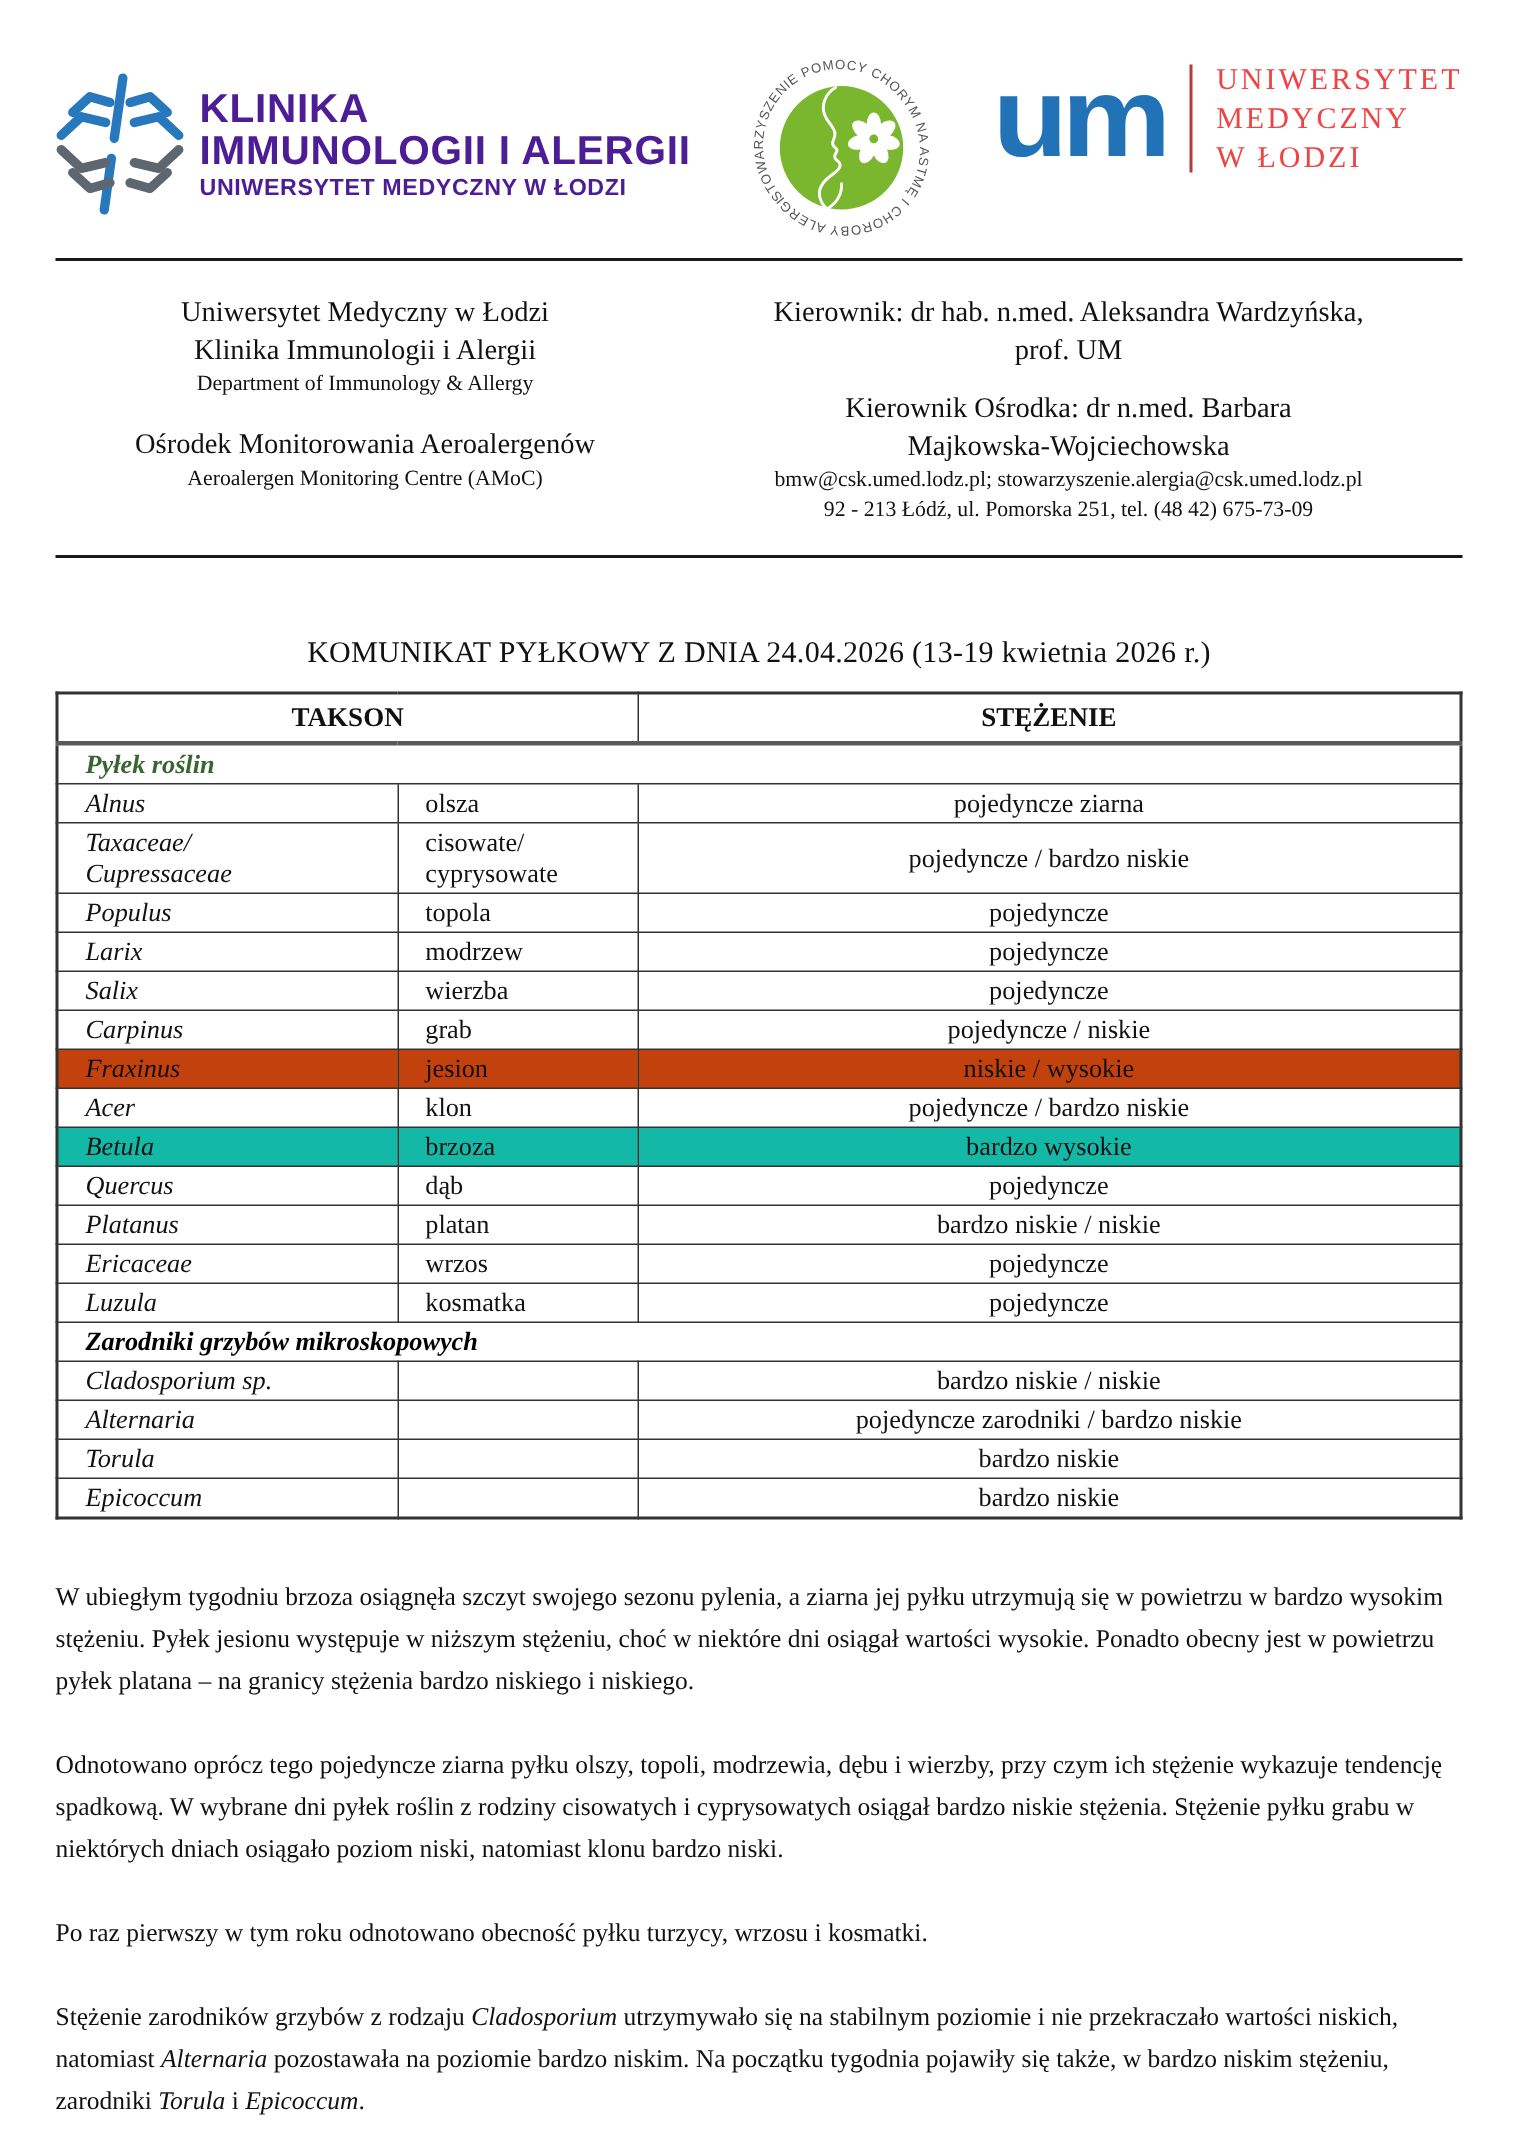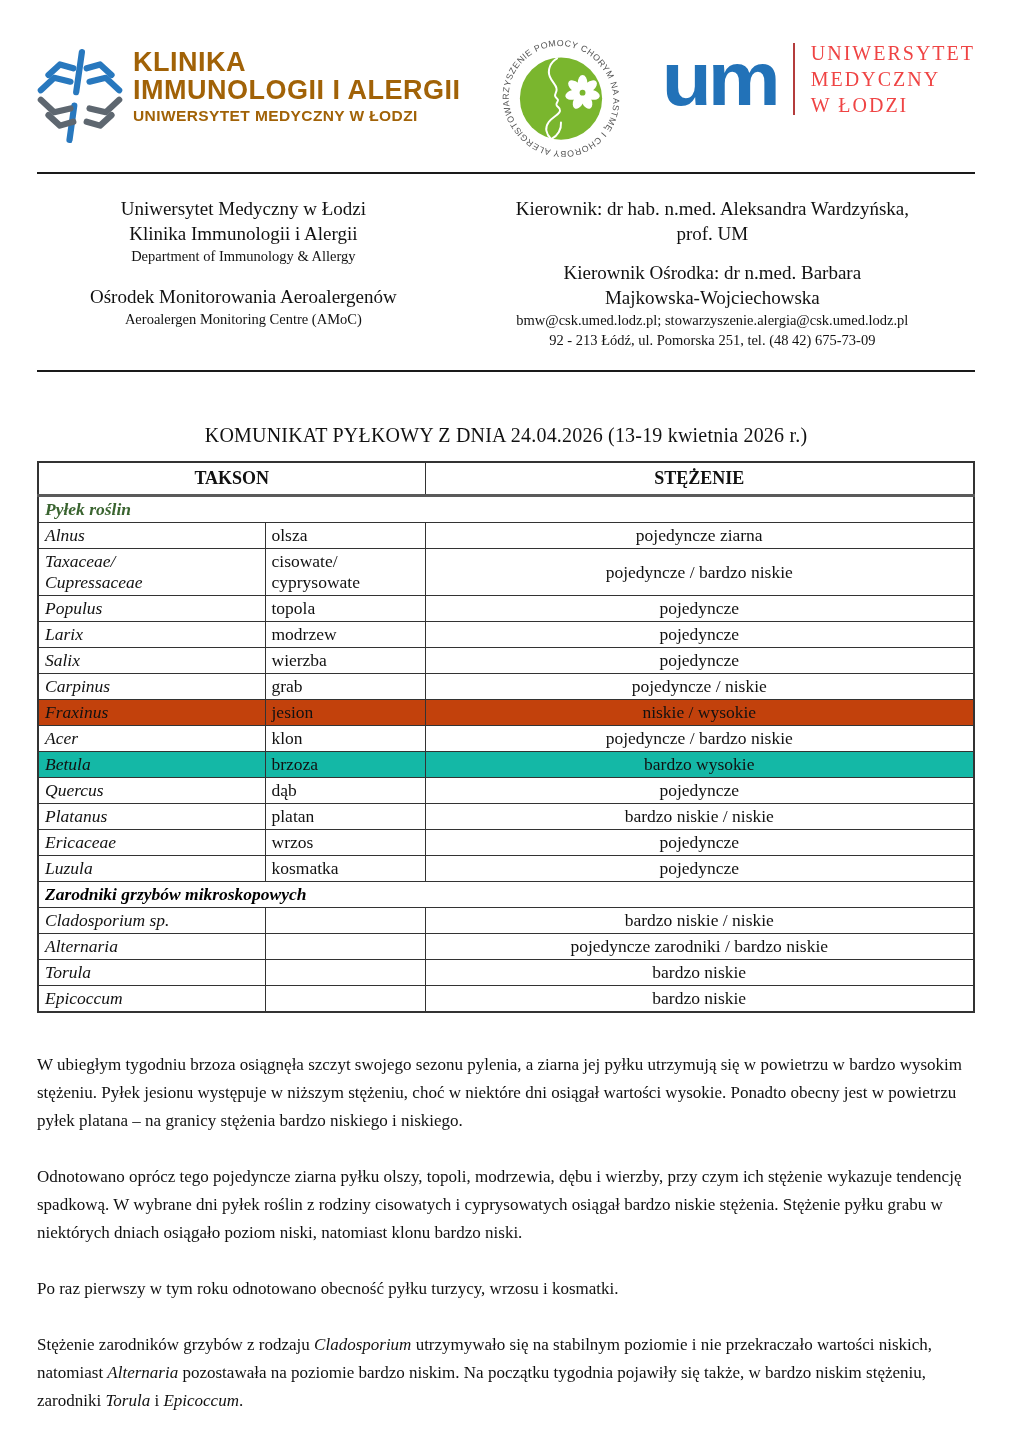--- a/index.html
+++ b/index.html
@@ -5,21 +5,21 @@
   html,body { margin:0; padding:0; background:#ffffff; }
   .page {
     position:relative; width:1012px; min-height:1433px;
     box-sizing:border-box; padding:28px 37px 40px 37px;
     background:#fff; color:#111;
     font-family:"Liberation Serif", serif;
   }
   
   .logos-row { display:flex; justify-content:space-between; align-items:flex-start; height:140px; }
   .clinic-logo { display:flex; align-items:flex-start; gap:10px; margin-top:20px; }
-  .clinic-text { font-family:"Liberation Sans", sans-serif; color:#a16207; }
+  .clinic-text { font-family:"Liberation Sans", sans-serif; color:#4c1d95; margin-top:10px; }
   .clinic-text .l1 { font-size:27px; font-weight:700; letter-spacing:.5px; line-height:28px; }
   .clinic-text .l2 { font-size:27px; font-weight:700; letter-spacing:.5px; line-height:28px; }
   .clinic-text .l3 { font-size:15.5px; font-weight:700; letter-spacing:.4px; line-height:20px; margin-top:2px; }
   .assoc-logo { margin-top:0px; }
   .um-logo { display:flex; align-items:center; margin-top:12px; }
   .um-mark { font-family:"Liberation Sans", sans-serif; font-weight:900; font-size:82px;
              color:#2272B8; line-height:70px; letter-spacing:-4px; margin-right:16px; transform:scaleY(.92); }
   .um-divider { width:2px; height:72px; background:#B43C3C; margin-right:16px; }
   .um-text { font-family:"Liberation Serif", serif; color:#ef4444; font-size:20px;
              letter-spacing:2px; line-height:26px; }
@@ -31,21 +31,21 @@
   .contact-left { width:44%; }
   .contact-right { width:56%; }
   .c-lg { font-size:19px; line-height:25px; }
   .c-sm { font-size:14.5px; line-height:20px; }
   .c-gap { height:18px; }
   .c-gap-sm { height:14px; }
   
   .title { text-align:center; font-size:20px; font-weight:400; margin:52px 0 14px 0; letter-spacing:.2px; }
   
   table.pollen { width:100%; border-collapse:collapse; border:2px solid #333; }
-  table.pollen th, table.pollen td { border:1px solid #333; padding:2px 6px; font-size:17.5px; }
+  table.pollen th, table.pollen td { border:1px solid #333; padding:2px 18px; font-size:17.5px; }
   table.pollen thead th { font-weight:700; font-size:18px; text-align:center; padding:5px 16px;
                           border-bottom:3px solid #5a5a5a; }
   td.section-label { font-weight:700; font-style:italic; font-size:18px; padding:3px 8px; }
   td.c-latin { font-style:italic; white-space:pre-line; }
   td.c-polish { white-space:pre-line; }
   td.c-value { text-align:center; }
   
   .summary { margin-top:38px; font-size:17px; line-height:28px; }
   .summary p { margin:0 0 28px 0; }
 </style>

